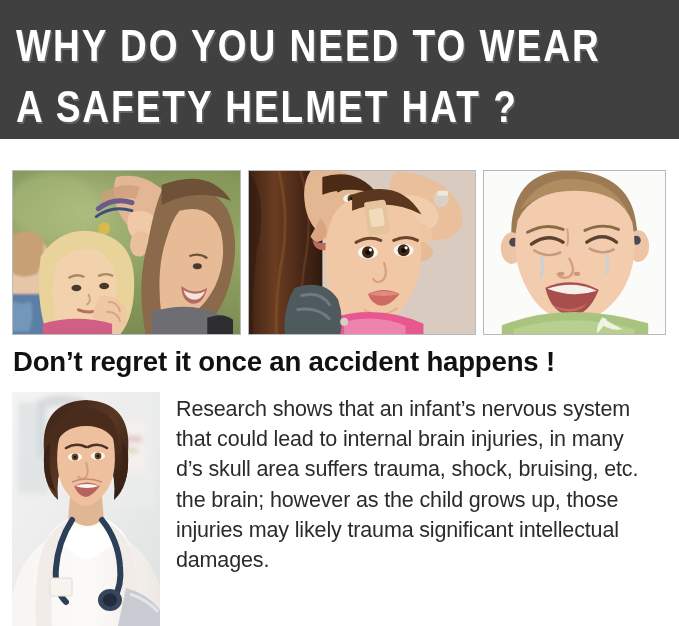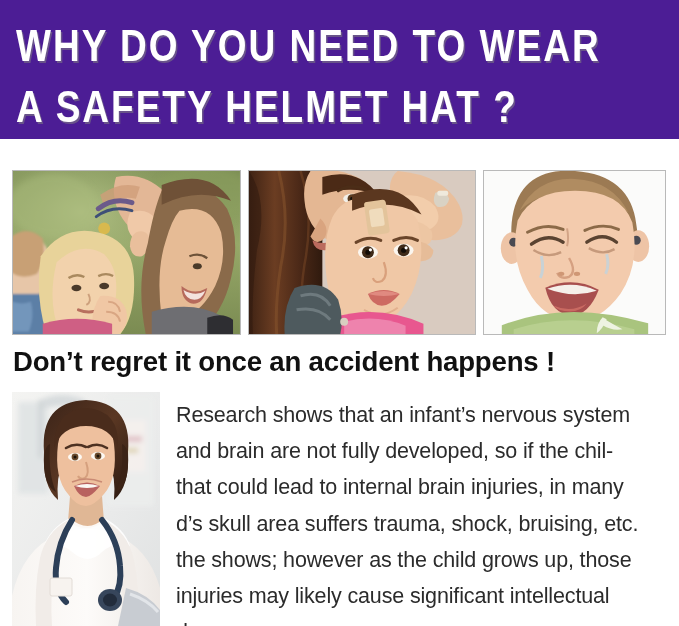--- a/index.html
+++ b/index.html
@@ -23,21 +23,21 @@
     background: #ffffff;
   }
 
   
   .header-banner {
     position: absolute;
     left: 0;
     top: 0;
     width: 679px;
     height: 139px;
-    background: #4c1d95;
+    background: #404040;
     box-sizing: border-box;
     padding: 19px 0 0 16px;
   }
   .header-title-line {
     display: block;
     color: #ffffff;
     font-family: "Liberation Sans", sans-serif;
     font-weight: 700;
     font-size: 37px;
     line-height: 48px;
@@ -111,21 +111,21 @@
     left: 176px;
     top: 394px;
     width: 498px;
     color: #2b2b2b;
     font-family: "Liberation Sans", sans-serif;
     font-weight: 400;
     font-size: 21.5px;
     line-height: 30.2px;
     letter-spacing: -0.15px;
   }
-  .body-copy .ln { display: block; white-space: nowrap; margin-top: 6px; }
+  .body-copy .ln { display: block; white-space: nowrap; }
 </style>
 </head>
 <body>
 
 <div class="page">
 
   <div class="header-banner">
     <span class="header-title-line line1">WHY DO YOU NEED TO WEAR</span>
     <span class="header-title-line line2">A SAFETY HELMET HAT ?</span>
   </div>
@@ -404,21 +404,20 @@
 
       <path d="M114 196 q22 6 34 22 l0 16 l-42 0 Z" fill="#c8ccd2"></path>
       <path d="M118 202 q18 6 28 18" stroke="#e2e5e9" stroke-width="3" fill="none"></path>
 
       <rect x="38" y="186" width="22" height="18" rx="2" fill="#f7f3ef" stroke="#e2dcd6" stroke-width="1"></rect>
     </svg>
   </div>
 
   <div class="body-copy">
     <span class="ln">Research shows that an infant’s nervous system</span>
-    <span class="ln">and brain are not fully developed, so if the chil-</span>
     <span class="ln">that could lead to internal brain injuries, in many</span>
     <span class="ln">d’s skull area suffers trauma, shock, bruising, etc.</span>
-    <span class="ln">the shows; however as the child grows up, those</span>
-    <span class="ln">injuries may likely cause significant intellectual</span>
+    <span class="ln">the brain; however as the child grows up, those</span>
+    <span class="ln">injuries may likely trauma significant intellectual</span>
     <span class="ln">damages.</span>
   </div>
 
 </div>
 
 </body></html>

